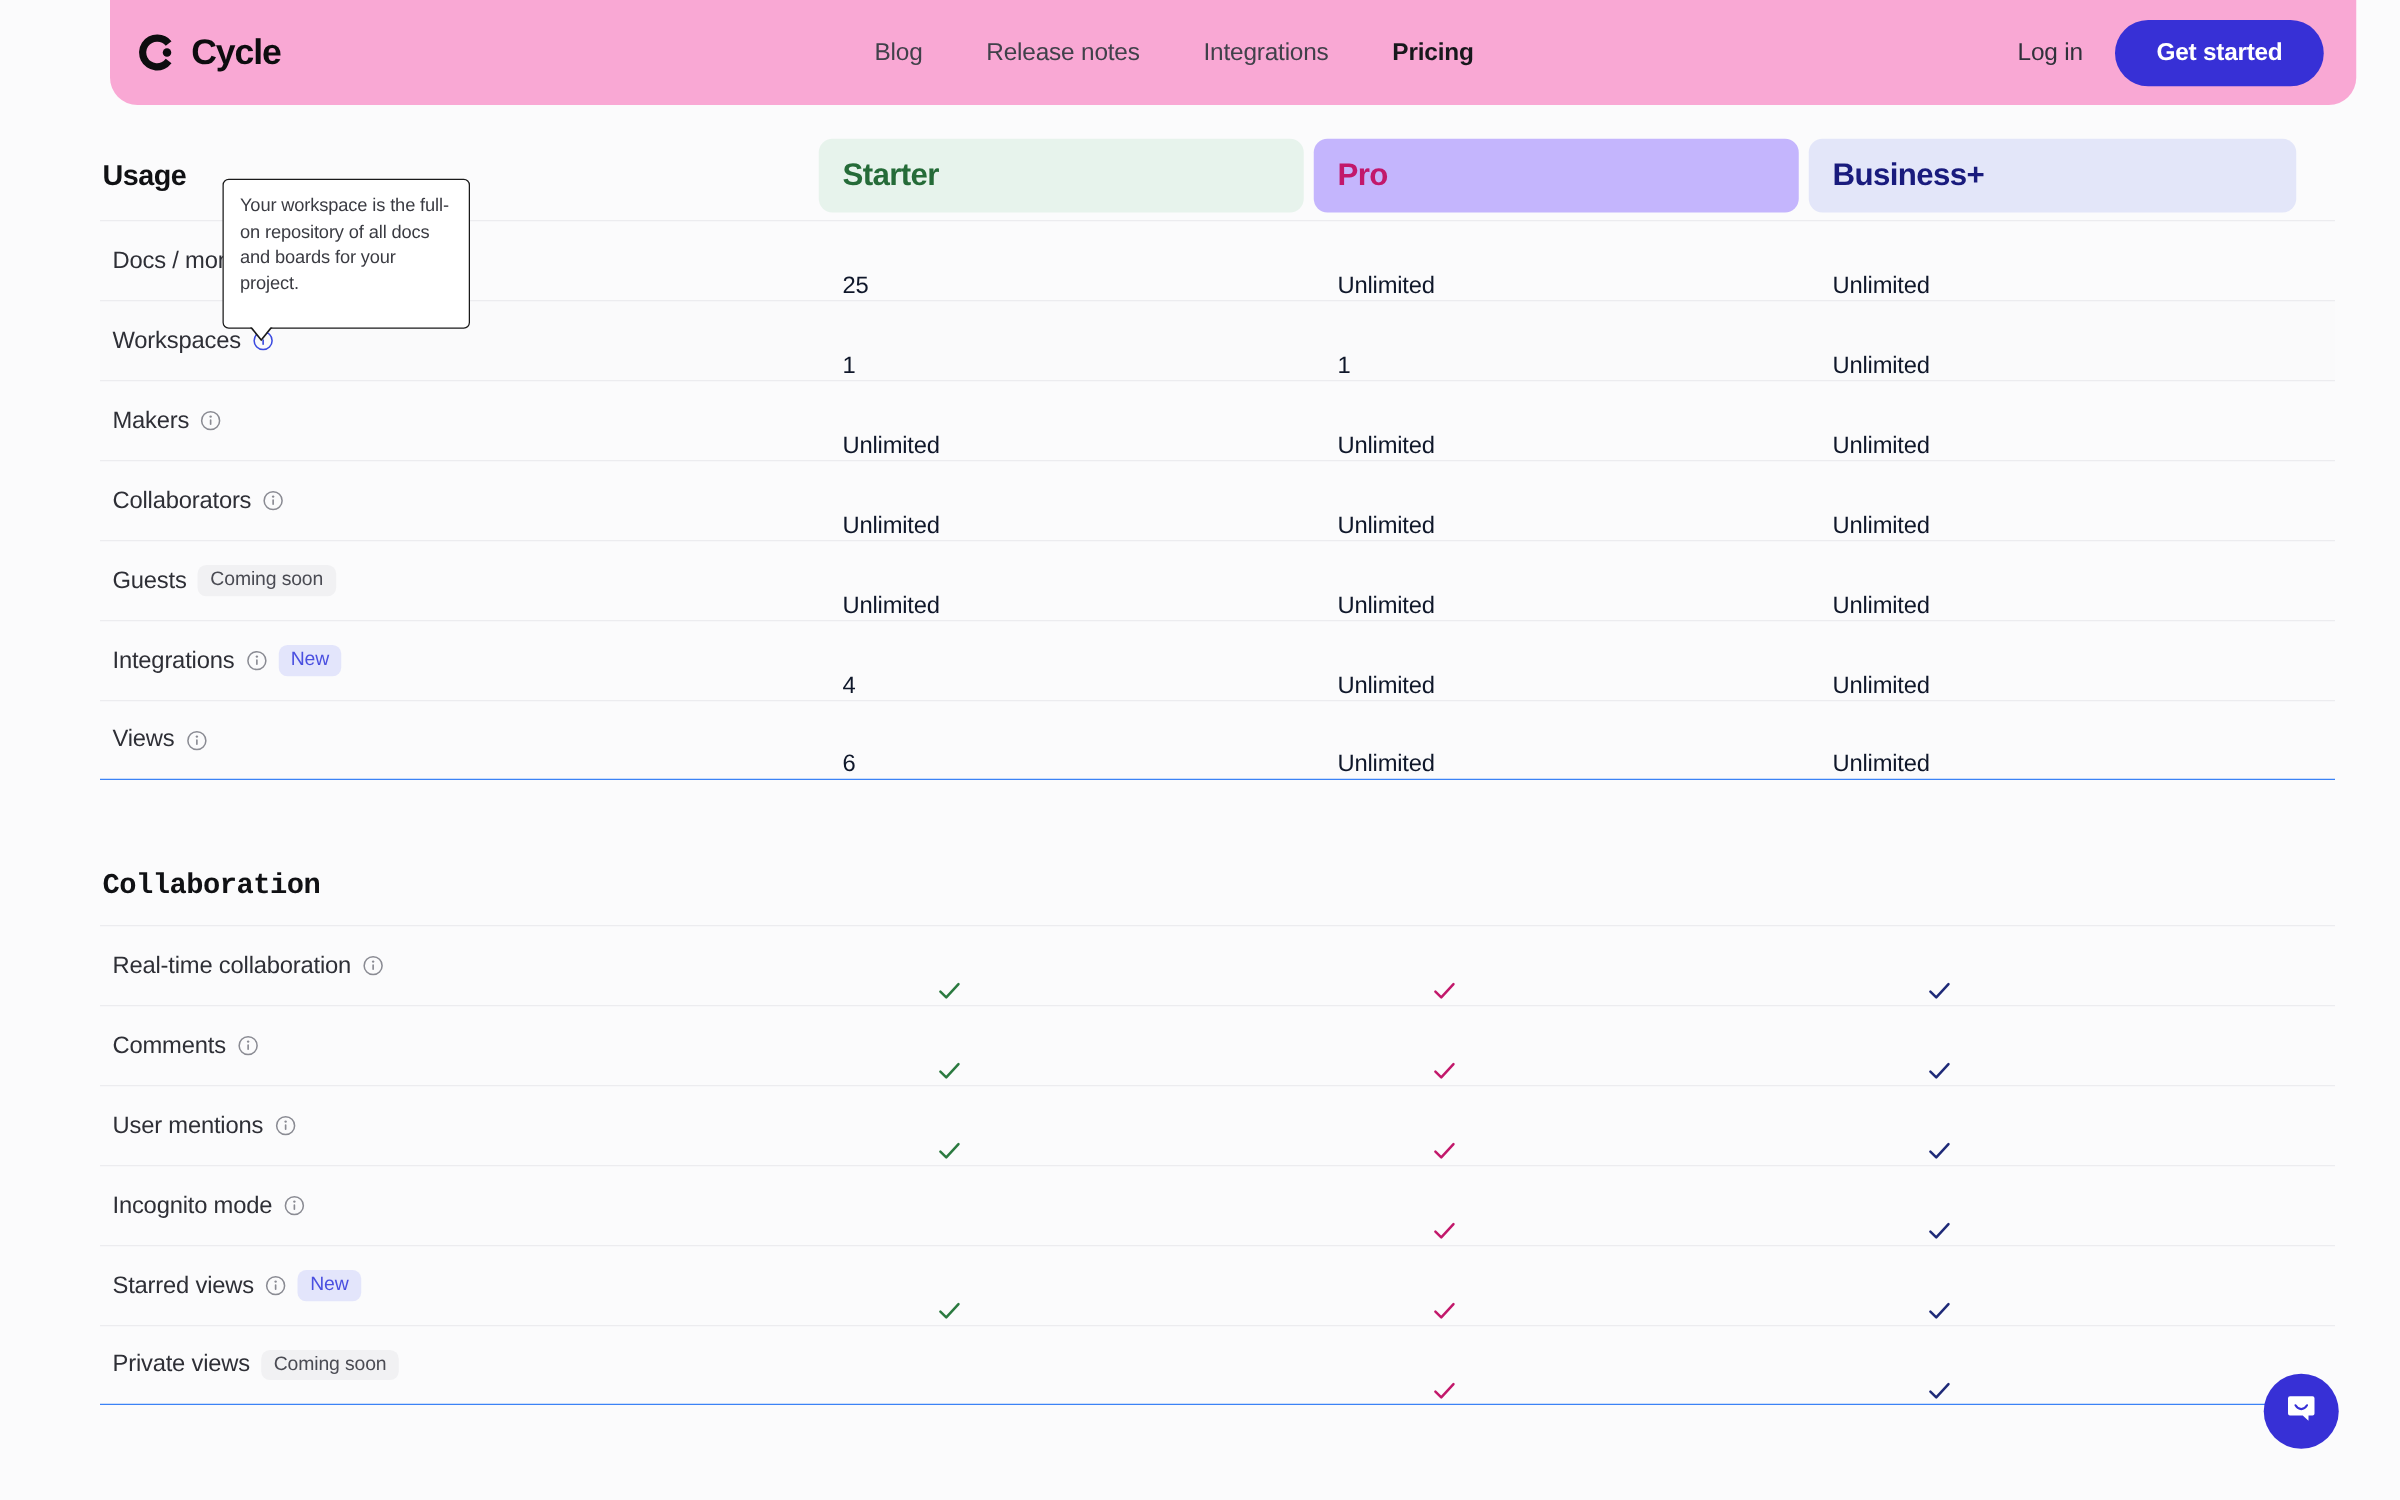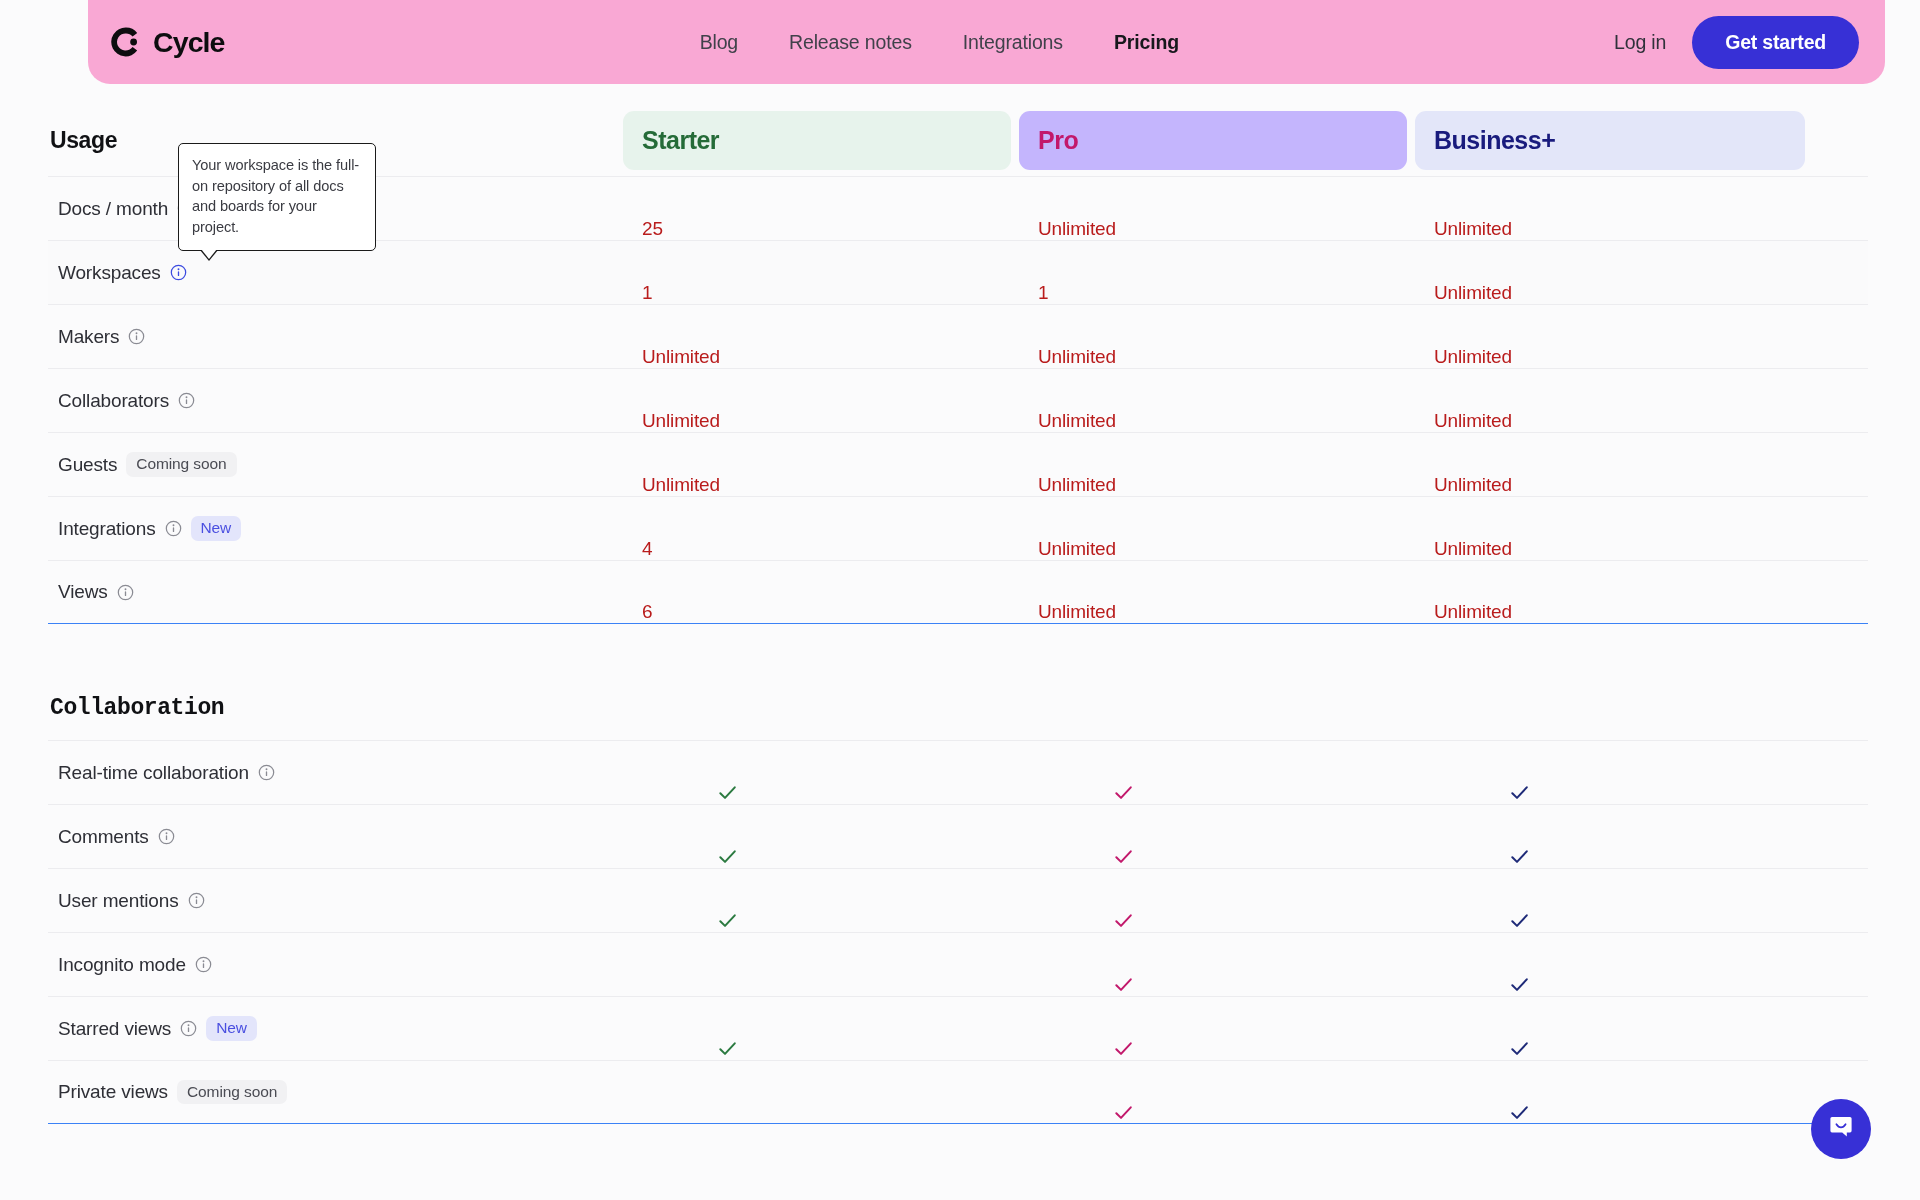--- a/index.html
+++ b/index.html
@@ -93,21 +93,21 @@
     font-family: inherit;
   }
 
   
   #content {
     position: absolute;
     top: 84px;
     left: 0;
     right: 0;
     bottom: 0;
-    padding: 0 52px 0 48px;
+    padding: 0 52px 0 80px;
   }
 
   .section { margin: 0; }
 
   
   .plan-header-row {
     display: flex;
     align-items: center;
     height: 72px;
     margin-top: 20px;
@@ -179,21 +179,21 @@
     line-height: 1;
     letter-spacing: -0.1px;
     white-space: nowrap;
   }
   .badge.soon { background: #f1f1f3; color: #4a4b53; }
   .badge.new  { background: #e3e5fb; color: #4a4fe0; }
 
   .cell {
     flex: 0 0 388px;
     font-size: 19px;
-    color: #b91c1c;
+    color: #0f172a;
     letter-spacing: -0.15px;
     display: flex;
     align-items: center;
     padding-left: 19px;
     margin-right: 8px;
     margin-top: 40px;
   }
   .cell.business { flex: 0 0 390px; margin-right: 0; }
   .cell.center { justify-content: flex-start; padding-left: 93px; }
 
@@ -201,21 +201,21 @@
 
   
   #workspace-tooltip {
     position: absolute;
     left: 178px;
     top: 143px;
     width: 198px;
     background: #ffffff;
     border: 1px solid #1a1a1a;
     border-radius: 5px;
-    padding: 11px 13px 12px;
+    padding: 11px 13px 24px;
     font-size: 14.6px;
     line-height: 1.42;
     color: #3a3b42;
     letter-spacing: -0.1px;
     z-index: 60;
   }
   #workspace-tooltip .tail-outer,
   #workspace-tooltip .tail-inner {
     position: absolute;
     width: 0; height: 0;

